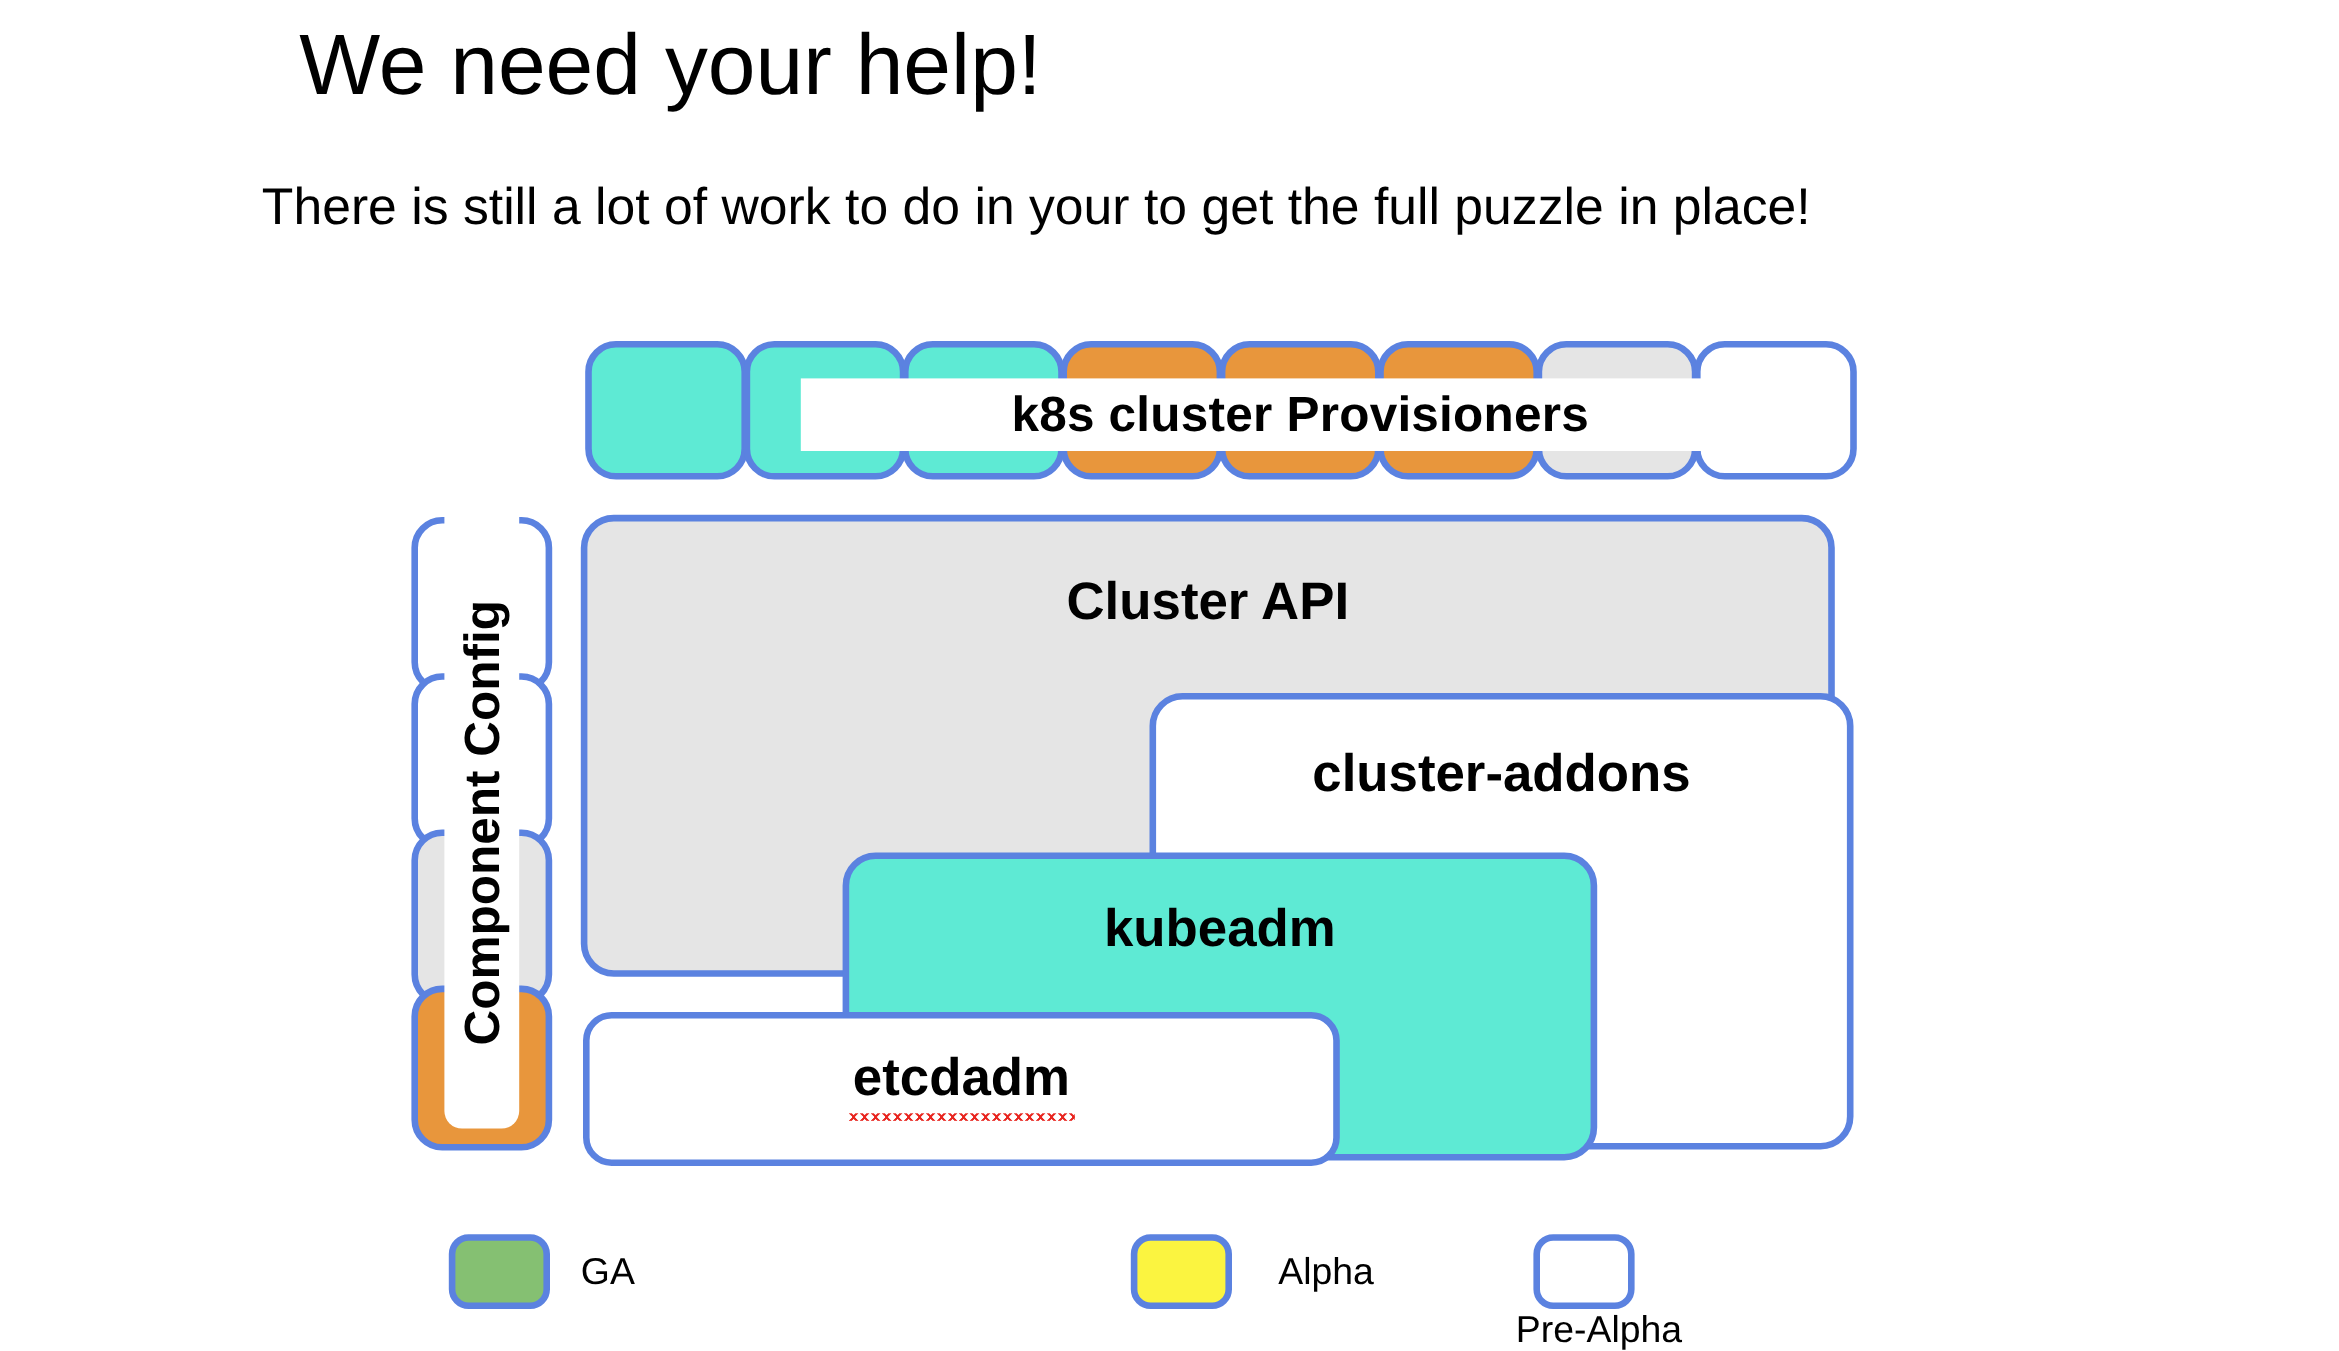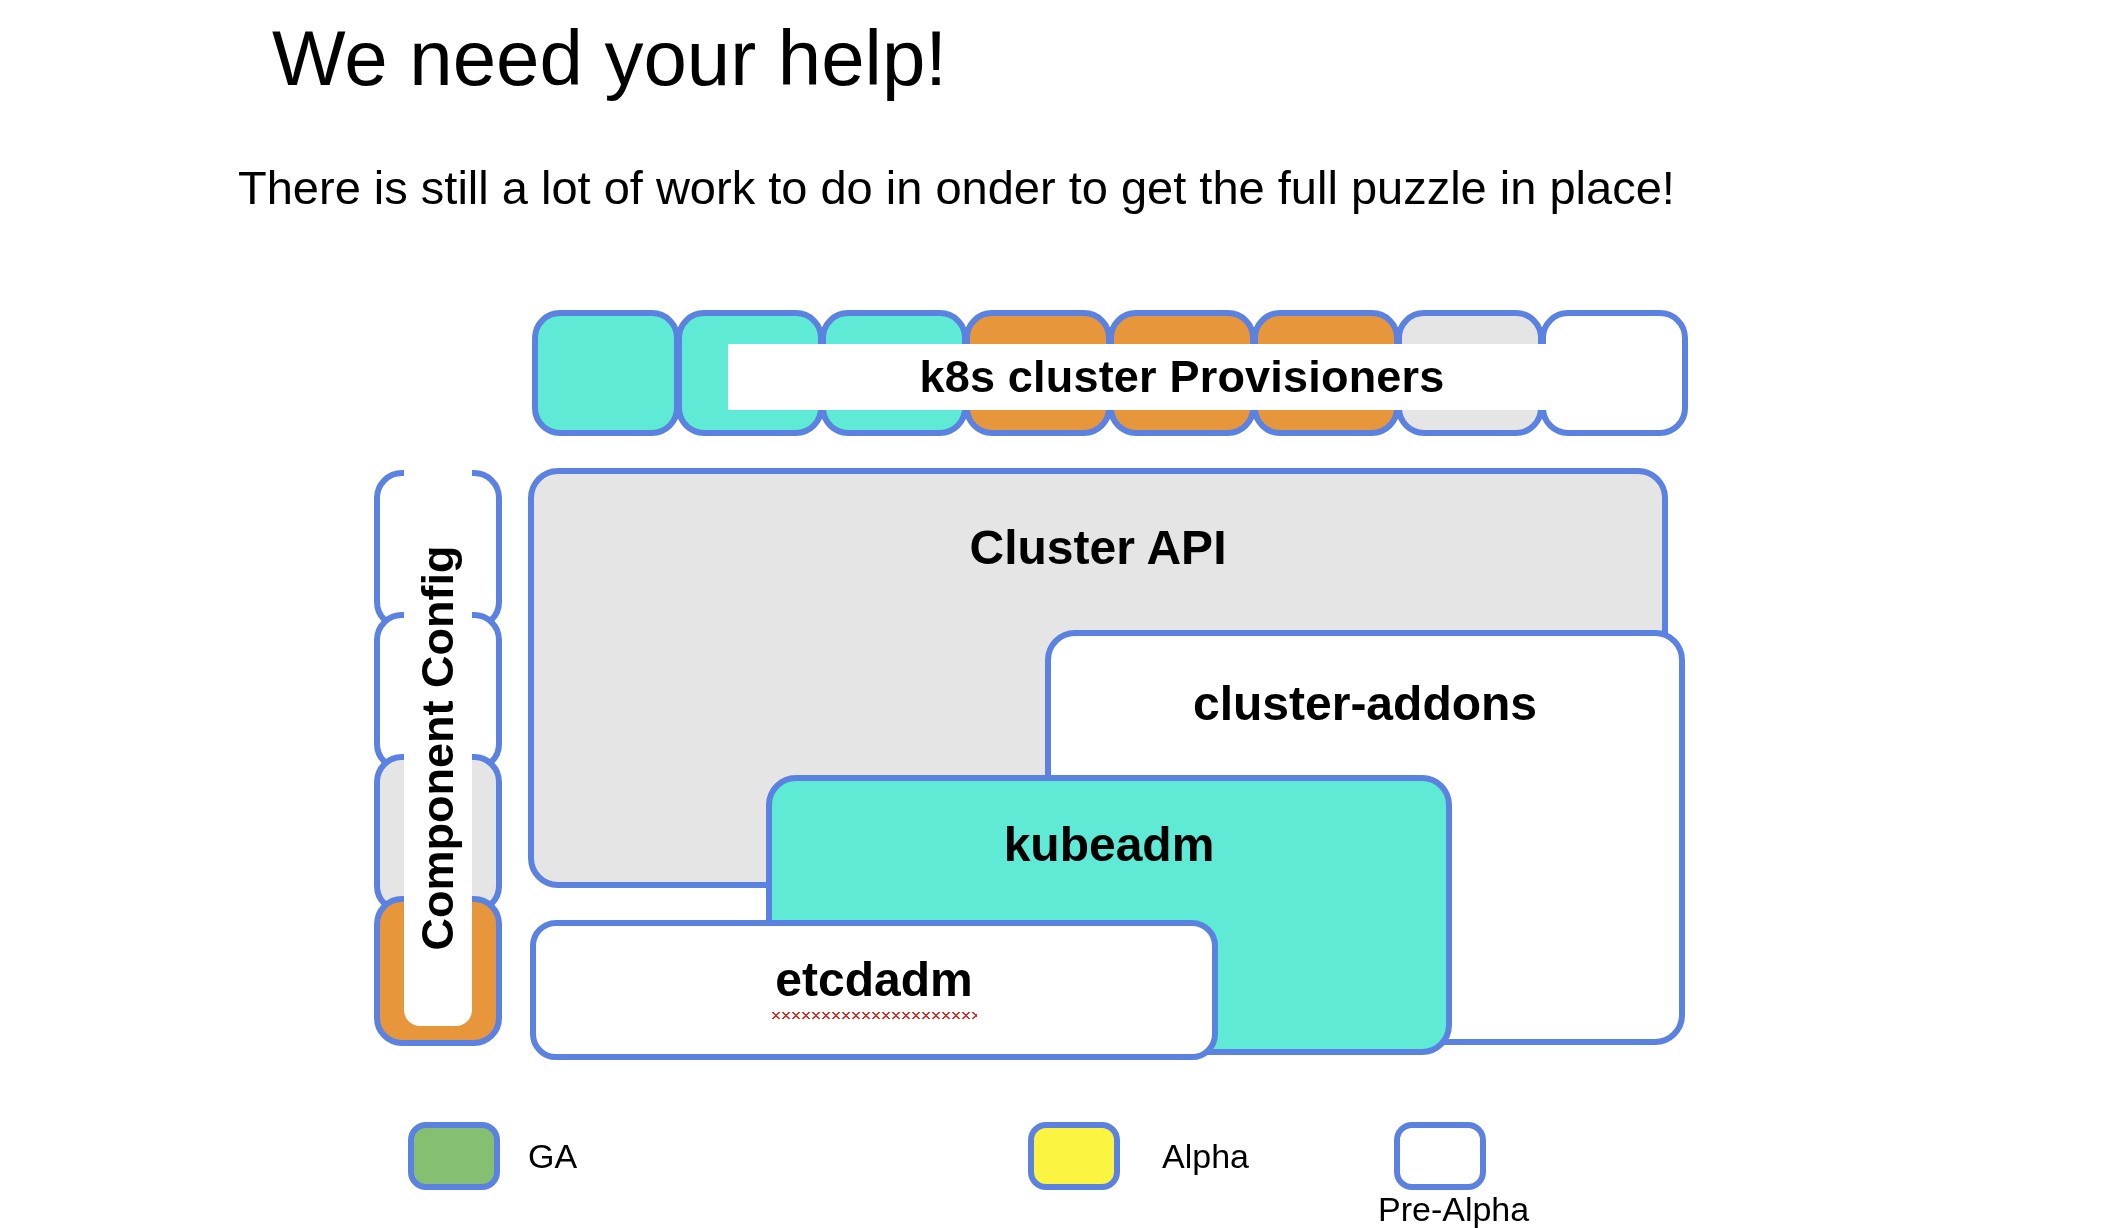--- a/index.html
+++ b/index.html
@@ -224,21 +224,21 @@
     color: #000000;
     white-space: nowrap;
   }
 </style>
 </head>
 <body>
 
 <div class="slide">
 
   <div class="page-title">We need your help!</div>
-  <div class="page-subtitle">There is still a lot of work to do in onder to get the full puzzle in place!</div>
+  <div class="page-subtitle">There is still a lot of work to do in your to get the full puzzle in place!</div>
 
   <div>
     <div class="node prov-box green" style="left:532px;"></div>
     <div class="node prov-box green" style="left:676px;"></div>
     <div class="node prov-box green" style="left:820px;"></div>
     <div class="node prov-box orange" style="left:964px;"></div>
     <div class="node prov-box orange" style="left:1108px;"></div>
     <div class="node prov-box orange" style="left:1252px;"></div>
     <div class="node prov-box yellow" style="left:1396px;"></div>
     <div class="node prov-box white" style="left:1540px;"></div>

